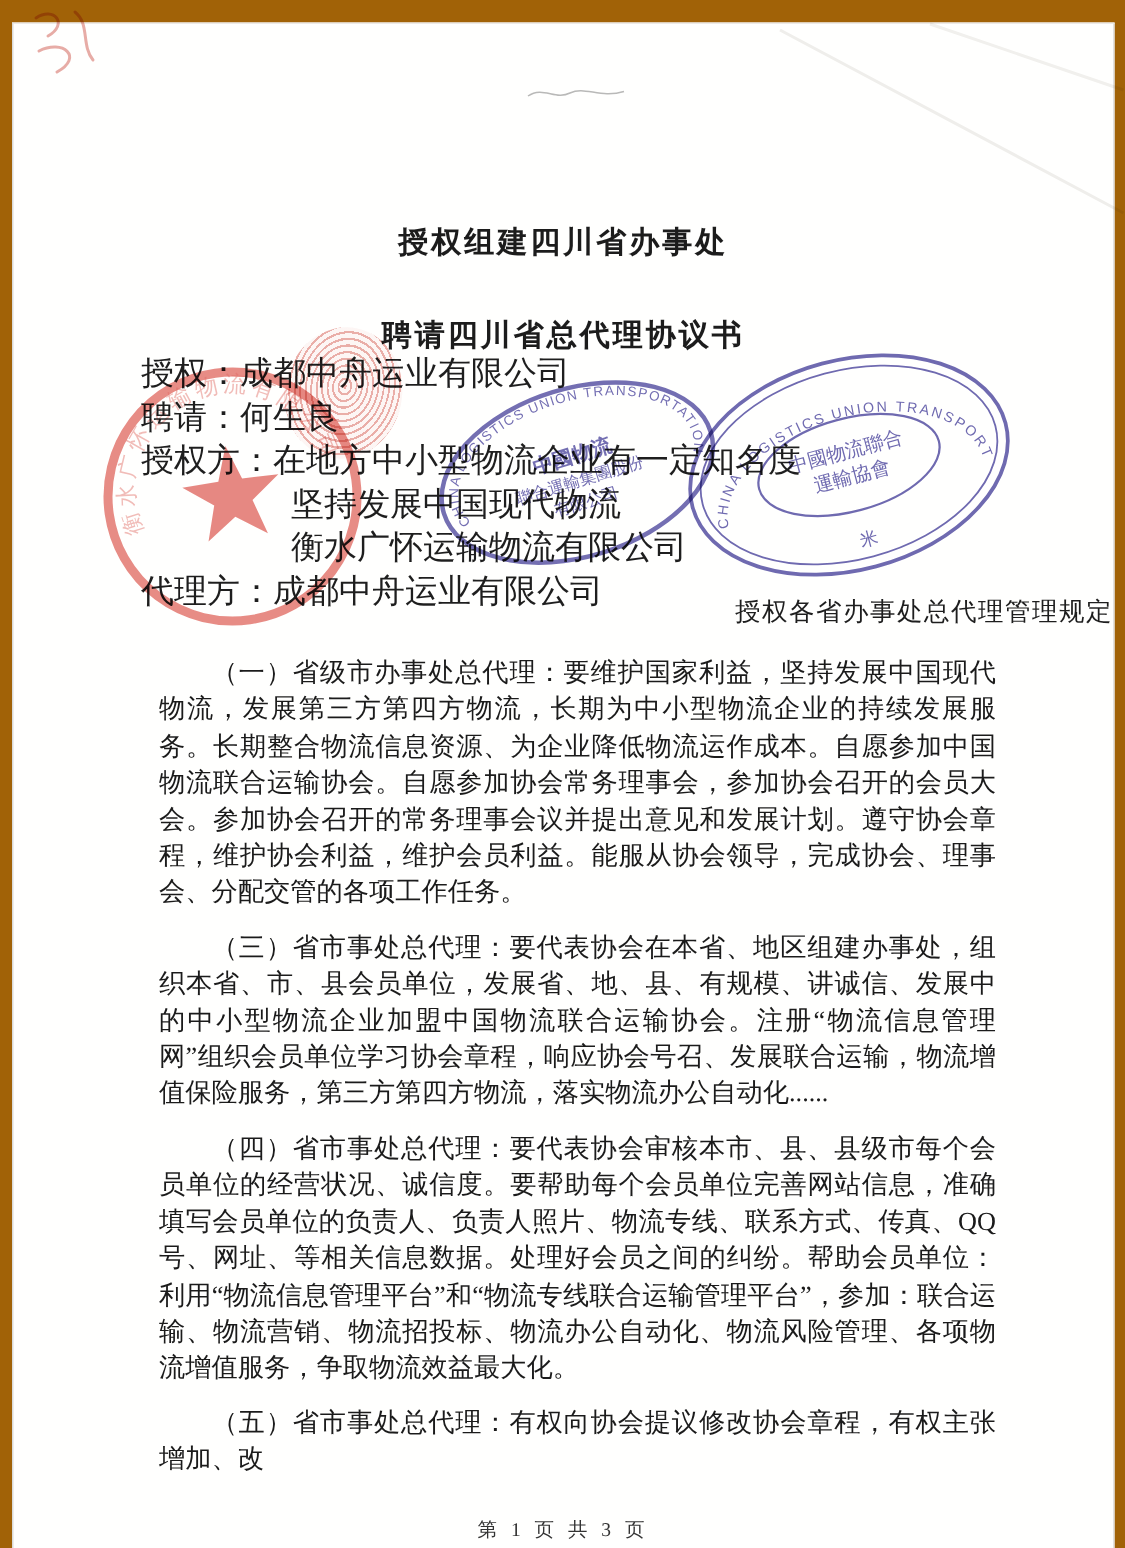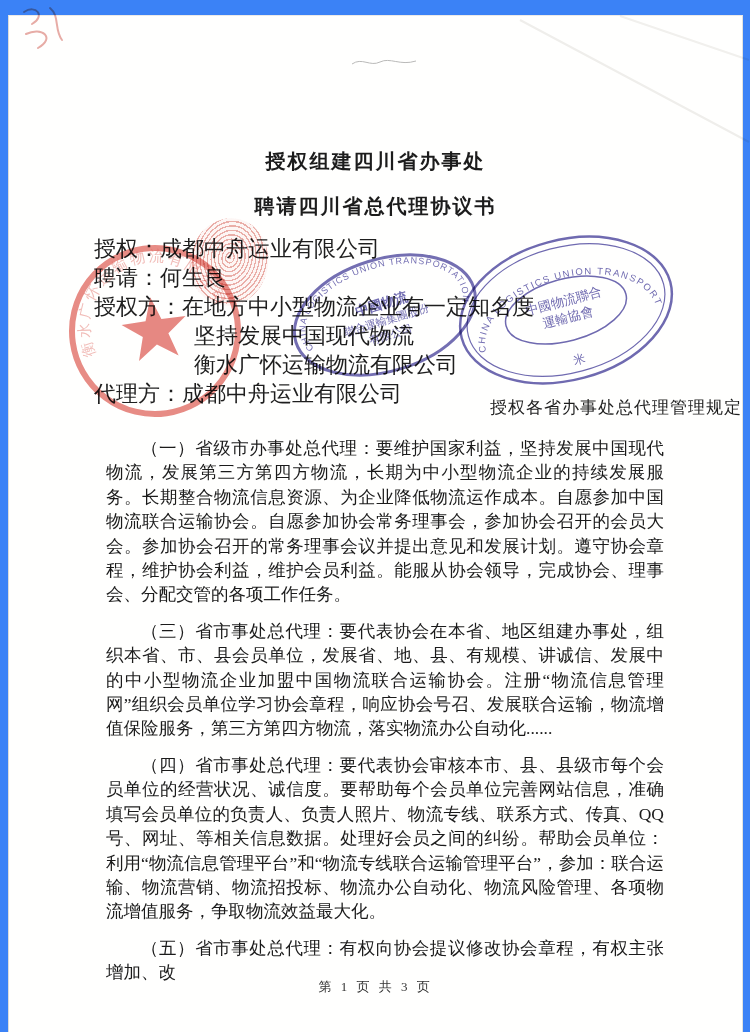--- a/index.html
+++ b/index.html
@@ -1,37 +1,37 @@
 <!DOCTYPE html>
 <html><head>
 <meta charset="utf-8">
 <style>
   html,body{margin:0;padding:0;}
   body{background:#e9e9e7;font-family:"Liberation Serif","DejaVu Serif",serif;}
-  .screen{position:relative;width:750px;height:1032px;background:#3b82f6;overflow:hidden;}
+  .screen{position:relative;width:750px;height:1032px;background:#a16207;overflow:hidden;}
   .paper{position:absolute;left:8px;top:15px;width:733px;height:1017px;background:#fffffe;
          border-left:1px solid #dcdcda;border-top:1px solid #eceae8;border-right:1px solid #e2e2e0;}
   
   .title-line{position:absolute;left:0;width:100%;text-align:center;font-size:20px;font-weight:700;
               color:#1c1c1c;letter-spacing:2px;}
   #title1{top:132px;}
-  #title2{top:177px;}
+  #title2{top:194px;}
   
   .meta{position:absolute;left:85px;top:218px;font-size:22px;color:#1e1e1e;}
   .meta-row{height:29px;line-height:29px;white-space:nowrap;}
   .meta-row.indent{padding-left:100px;}
   
   .section-heading{position:absolute;left:0;top:380px;width:100%;text-align:right;
                    font-size:17px;color:#1e1e1e;letter-spacing:1px;}
   
   .body{position:absolute;left:85px;top:408px;width:582px;font-size:17.5px;line-height:24.4px;
         color:#1b1b1b;text-align:justify;}
   .body p{margin:12px;text-indent:2em;word-break:break-all;}
   
-  .footer{position:absolute;left:0;top:962px;width:100%;text-align:center;font-size:13px;
+  .footer{position:absolute;left:0;top:995px;width:100%;text-align:center;font-size:13px;
           color:#333;letter-spacing:3px;}
   
   .stamp{position:absolute;pointer-events:none;mix-blend-mode:multiply;}
   #red-seal{left:64px;top:240px;width:182px;height:182px;transform:rotate(-8deg);opacity:.8;}
   #group-seal{left:284px;top:252px;width:202px;height:127px;transform:rotate(-17deg);opacity:.85;}
   #assoc-seal{left:450px;top:234px;width:232px;height:152px;transform:rotate(-15deg);opacity:.88;}
   #thumbprint{left:190px;top:218px;width:78px;height:88px;border-radius:50%;
               transform:rotate(12deg);opacity:.85;
               background:repeating-radial-gradient(ellipse at 50% 45%,
                 rgba(205,64,54,.50) 0 1.2px, rgba(205,64,54,.06) 1.2px 3.6px);}

